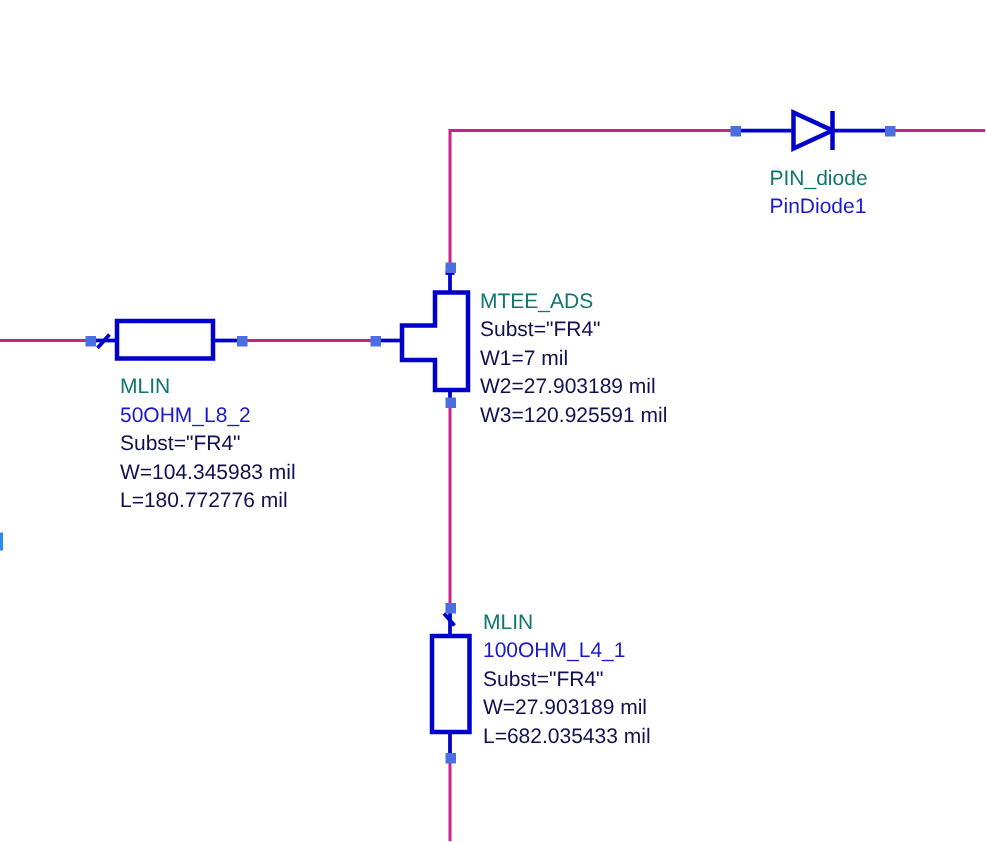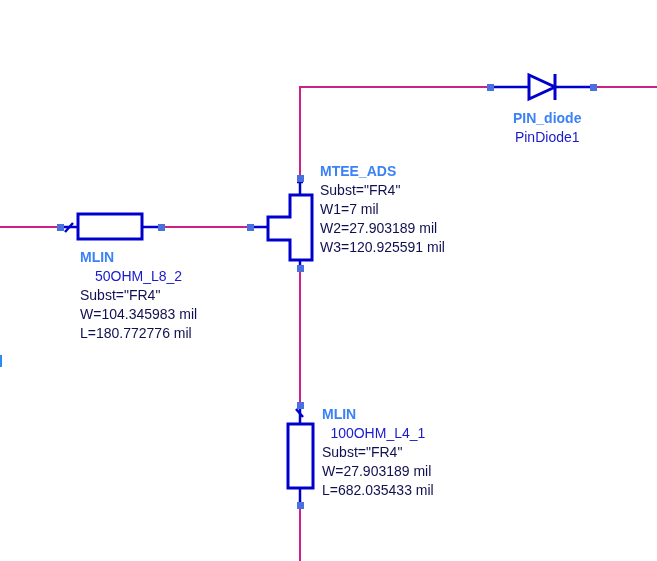--- a/index.html
+++ b/index.html
@@ -4,22 +4,22 @@
   <style>
     html, body { margin: 0; padding: 0; background: #ffffff; }
     #canvas { position: relative; width: 657px; height: 561px; overflow: hidden; background: #ffffff; }
     svg { position: absolute; left: 0; top: 0; }
     .wire { stroke: #cc2288; stroke-width: 2; fill: none; }
     .comp { stroke: #0000cc; stroke-width: 3; fill: none; }
     .lead { stroke: #0000cc; stroke-width: 2.5; fill: none; }
     .pin { fill: #4a6fe0; }
     .lbl { position: absolute; font-family: "Liberation Sans", sans-serif; font-size: 14px; line-height: 19px; white-space: nowrap; }
     .lbl div { height: 19px; }
-    .type { color: #3b82f6; font-weight: bold; }
-    .inst { color: #1a1acc; text-align: center; }
+    .type { color: #0f766e; }
+    .inst { color: #1a1acc; }
     .param { color: #101050; }
     .edge-mark { position: absolute; left: 0; top: 355px; width: 2px; height: 12px; background: #2a8cf0; }
   </style>
 </head>
 <body>
 
 <div id="canvas">
   <svg width="657" height="561" viewBox="0 0 657 561">
 
     <g>
@@ -73,21 +73,21 @@
   <div class="edge-mark"></div>
 
   <div class="lbl" style="left:80px; top:248px;">
     <div class="type">MLIN</div>
     <div class="inst">50OHM_L8_2</div>
     <div class="param">Subst="FR4"</div>
     <div class="param">W=104.345983 mil</div>
     <div class="param">L=180.772776 mil</div>
   </div>
 
-  <div class="lbl" style="left:320px; top:162px;">
+  <div class="lbl" style="left:320px; top:191px;">
     <div class="type">MTEE_ADS</div>
     <div class="param">Subst="FR4"</div>
     <div class="param">W1=7 mil</div>
     <div class="param">W2=27.903189 mil</div>
     <div class="param">W3=120.925591 mil</div>
   </div>
 
   <div class="lbl" style="left:513px; top:109px;">
     <div class="type">PIN_diode</div>
     <div class="inst">PinDiode1</div>

